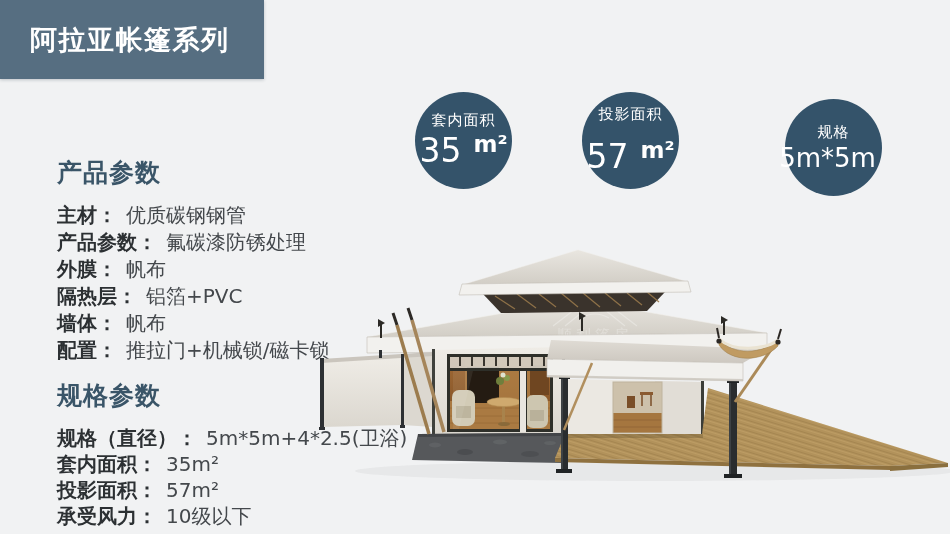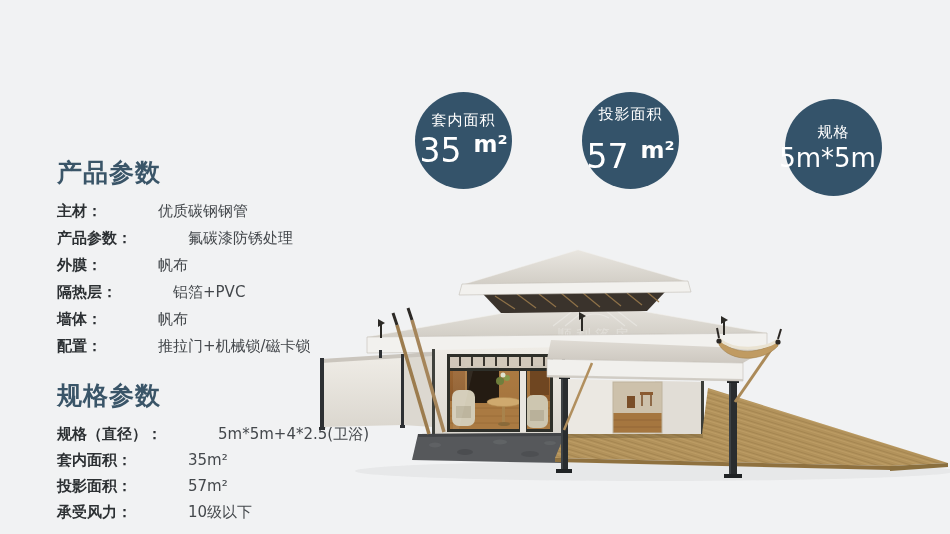--- a/index.html
+++ b/index.html
@@ -13,21 +13,21 @@
   .banner {
     position:absolute; left:0; top:48; width:264px; height:79px;
     background:#566e81; display:flex; align-items:center; padding-left:30px;
     box-shadow:0 1px 3px rgba(40,55,70,.25);
   }
   .banner h1 { color:#fff; font-size:27px; font-weight:bold; letter-spacing:1.5px; }
   
   .panel { position:absolute; left:57px; top:156px; width:340px; }
   .sec-heading { font-size:25px; font-weight:bold; color:#3a5568; margin-bottom:13px; letter-spacing:1px; }
   .sec + .sec { margin-top:15px; }
-  .item { display:flex; align-items:flex-start; font-size:15px; color:#44484c; height:27px;gap:47px; }
+  .item { display:flex; align-items:center; font-size:20px; color:#44484c; height:27px; }
   .sec2 .item { height:26px; }
   .item .lbl { font-weight:bold; color:#2c3033; margin-right:9px; white-space:nowrap; }
   .item .val { white-space:nowrap; }
   
   .badge {
     position:absolute; width:97px; height:97px; border-radius:50%;
     background:#34536a; color:#fff;
     display:flex; flex-direction:column; align-items:center; justify-content:center;
   }
   .badge .b-label { font-size:15px; letter-spacing:1px; margin-bottom:1px; }
@@ -39,20 +39,23 @@
   .badge3 { left:785px; top:99px; }
   .badge3 .b-value { font-size:26px; }
   
   .tent-wrap { position:absolute; left:315px; top:230px; width:640px; height:300px; }
 </style>
 </head>
 <body>
 
 <div class="page">
 
+  <div class="banner">
+    <h1>阿拉亚帐篷系列</h1>
+  </div>
 
   <div class="panel">
     <div class="sec sec1">
       <div class="sec-heading">产品参数</div>
       <div class="item">
         <span class="lbl">主材：</span>
         <span class="val">优质碳钢钢管</span>
       </div>
       <div class="item">
         <span class="lbl">产品参数：</span>

